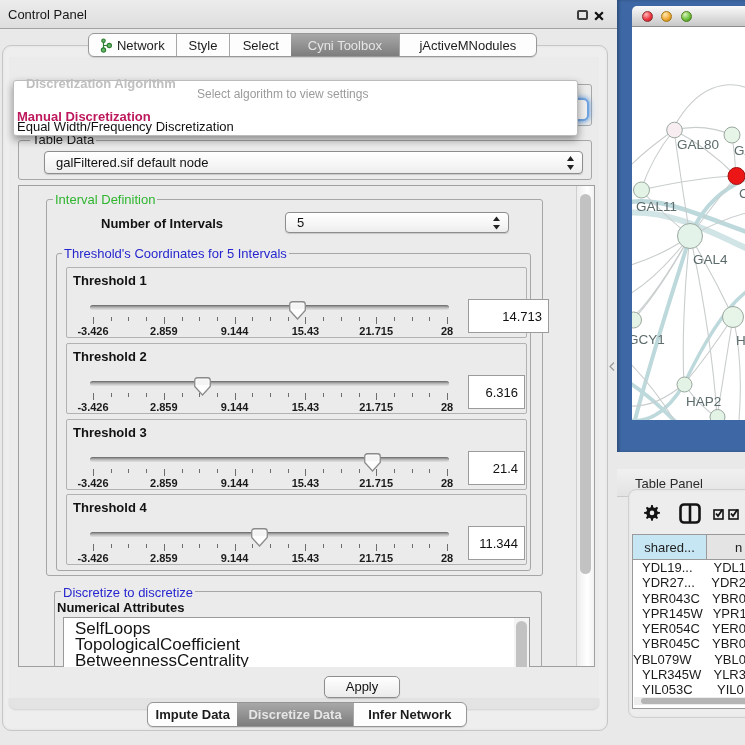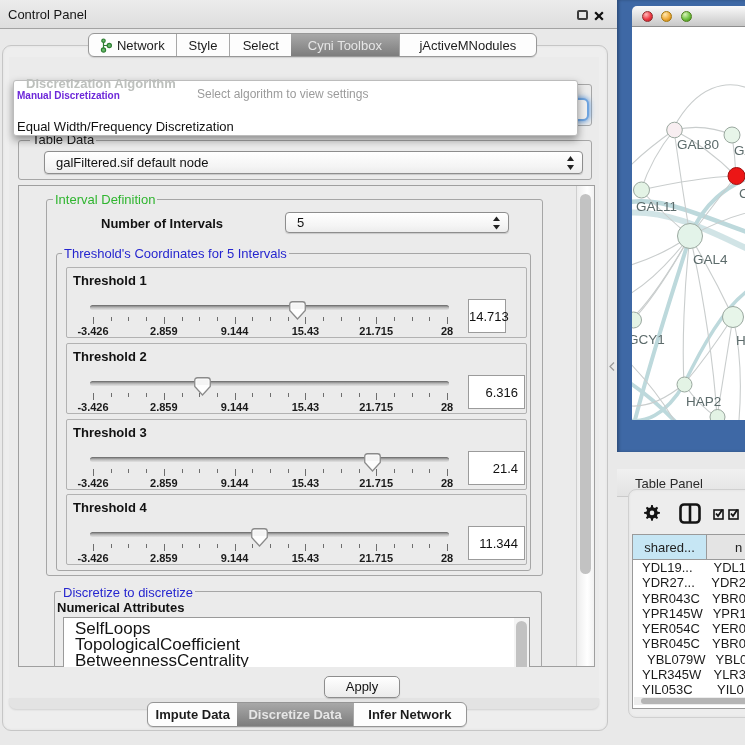--- a/index.html
+++ b/index.html
@@ -42,21 +42,21 @@
  <div class="seg" style="width:54px;border-left:1px solid #a8a8a8">Style</div>
  <div class="seg" style="width:62px;border-left:1px solid #a8a8a8">Select</div>
  <div class="seg segsel" style="width:108px">Cyni Toolbox</div>
  <div class="seg" style="width:138px;border-left:1px solid #a8a8a8">jActiveMNodules</div>
 </div>
 <div class="grp" style="left:14px;top:84px;width:578px;height:42px"></div>
 <div class="abs" style="left:562px;top:98px;width:27px;height:23px;border:2px solid #6ea3de;border-radius:6px;background:#f0f0f0;box-shadow:0 0 5px 1px rgba(90,150,220,.85)"></div>
 <div class="abs" style="left:13px;top:80px;width:565px;height:56px;background:#fff;border:1px solid #bcbcbc;border-radius:3px;box-shadow:0 4px 8px rgba(0,0,0,.4);z-index:40"></div>
 <div class="abs" style="left:26px;top:76px;font-size:13px;font-weight:bold;color:#bdc0bd;white-space:nowrap;z-index:41">Discretization Algorithm</div>
 <div class="abs" style="left:197px;top:87px;font-size:12px;color:#9b9b9b;z-index:41">Select algorithm to view settings</div>
-<div class="abs" style="left:17px;top:90px;font-size:10px;font-weight:bold;color:#6d28d9;z-index:41">Manual Discretization</div>
+<div class="abs" style="left:17px;top:109px;font-size:13px;font-weight:bold;color:#be185d;z-index:41">Manual Discretization</div>
 <div class="abs" style="left:17px;top:119px;font-size:13px;color:#111;z-index:41">Equal Width/Frequency Discretization</div>
 <div class="grp" style="left:18px;top:140px;width:574px;height:40px"></div>
 <div class="gt" style="left:30px;top:132px;color:#1c1c1c">Table Data</div>
 <div class="cb" style="left:44px;top:151px;width:539px;height:23px">
     <span class="cbt">galFiltered.sif default node</span>
  <svg class="spin" width="9" height="15" viewBox="0 0 9 15">
       <path d="M4.5 0.5 L8 5.5 L1 5.5 Z" fill="#222"></path>
       <path d="M4.5 14.5 L1 9.5 L8 9.5 Z" fill="#222"></path>
     </svg>
   </div>
@@ -102,21 +102,21 @@
  <div class="tlab" style="left:26.0px;top:57px">-3.426</div>
  <div class="tlab" style="left:96.8px;top:57px">2.859</div>
  <div class="tlab" style="left:167.6px;top:57px">9.144</div>
  <div class="tlab" style="left:238.4px;top:57px">15.43</div>
  <div class="tlab" style="left:309.2px;top:57px">21.715</div>
  <div class="tlab" style="left:380.0px;top:57px">28</div>
  <svg class="thumb" style="left:221.8px;top:33px" width="17" height="19" viewBox="0 0 17 19">
       <path d="M3.5 0.75 L13.5 0.75 Q16.25 0.75 16.25 3.5 L16.25 9.5 L8.5 18 L0.75 9.5 L0.75 3.5 Q0.75 0.75 3.5 0.75 Z" fill="#fdfdfd" stroke="#8a8a8a" stroke-width="1.3"></path>
       <path d="M2.5 2.5 L14.5 2.5 L14.5 8 L2.5 8 Z" fill="#f1f1f1" opacity=".8"></path>
     </svg>
- <div class="vbox" style="left:401px;top:31px;width:38px;height:34px;line-height:34px;padding-right:6px">14.713</div>
+ <div class="vbox" style="left:401px;top:31px;width:81px;height:34px;line-height:34px;padding-right:6px">14.713</div>
 </div>
 <div class="abs" style="left:66px;top:343px;width:461px;height:71px;border:1px solid #b2b2b2;border-radius:2px">
  <div class="abs" style="left:6px;top:5px;font-size:13px;font-weight:bold;color:#111">Threshold 2</div>
  <div class="abs" style="left:23px;top:37px;width:359px;height:5px;border-radius:3px;background:linear-gradient(#8a8a8a,#bfbfbf 45%,#e2e2e2);border-top:1px solid #757575"></div>
  <div class="tick" style="left:26.0px;top:49px;height:7px"></div>
  <div class="tick" style="left:43.7px;top:49px;height:4px"></div>
  <div class="tick" style="left:61.4px;top:49px;height:4px"></div>
  <div class="tick" style="left:79.1px;top:49px;height:4px"></div>
  <div class="tick" style="left:96.8px;top:49px;height:7px"></div>
  <div class="tick" style="left:114.5px;top:49px;height:4px"></div>
@@ -341,21 +341,21 @@
     </div>
  <div class="row">
       <div style="width:74px;padding-left:9px">YER054C</div>
       <div style="padding-left:10px">YER0</div>
     </div>
  <div class="row">
       <div style="width:74px;padding-left:9px">YBR045C</div>
       <div style="padding-left:10px">YBR0</div>
     </div>
  <div class="row">
-      <div style="width:74px;padding-left:14px">YBL079W</div>
+      <div style="width:74px;padding-left:0">YBL079W</div>
       <div style="padding-left:10px">YBL0</div>
     </div>
  <div class="row">
       <div style="width:74px;padding-left:9px">YLR345W</div>
       <div style="padding-left:10px">YLR3</div>
     </div>
  <div class="row">
       <div style="width:74px;padding-left:9px">YIL053C</div>
       <div style="padding-left:10px">YIL0</div>
     </div>

